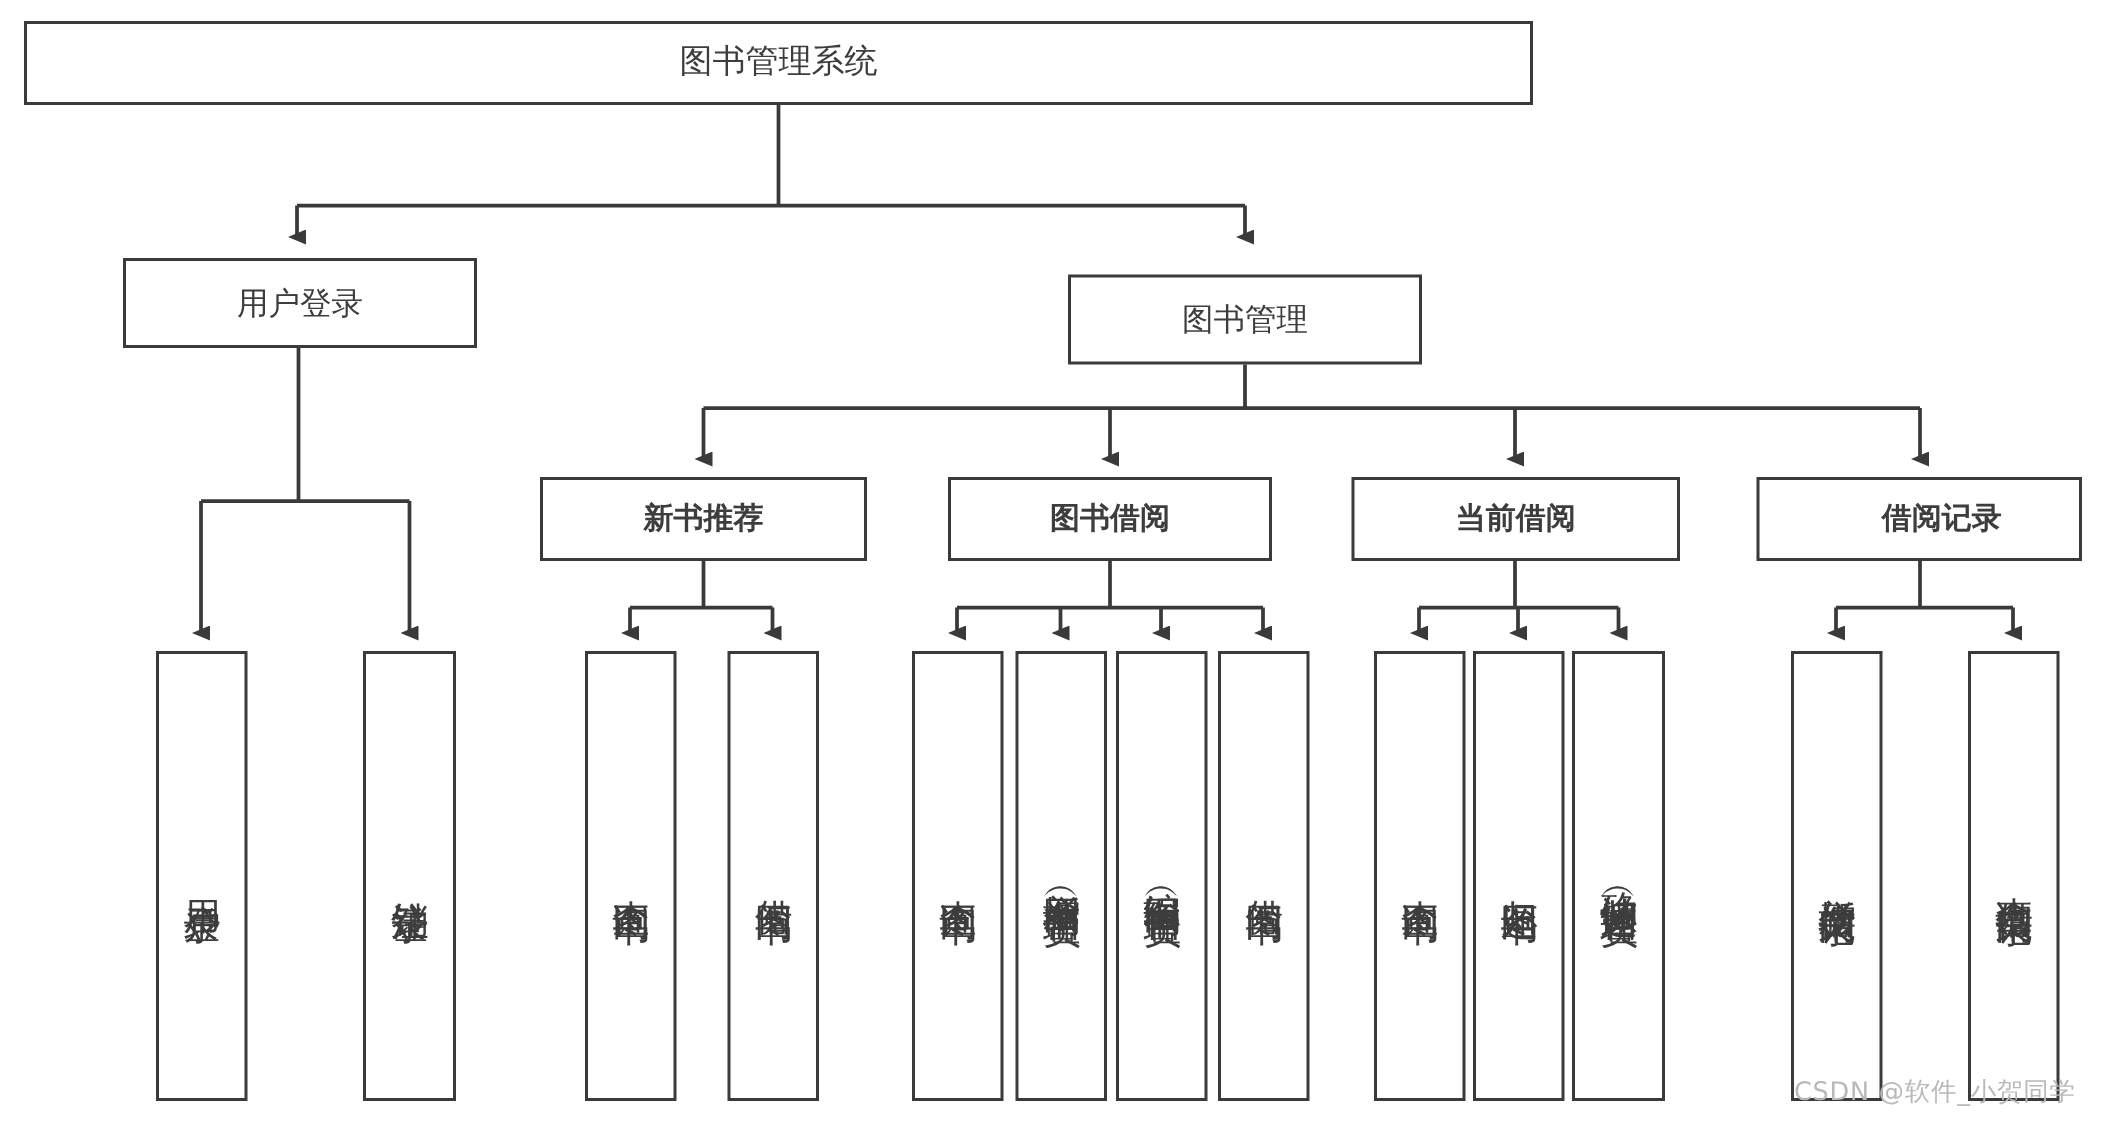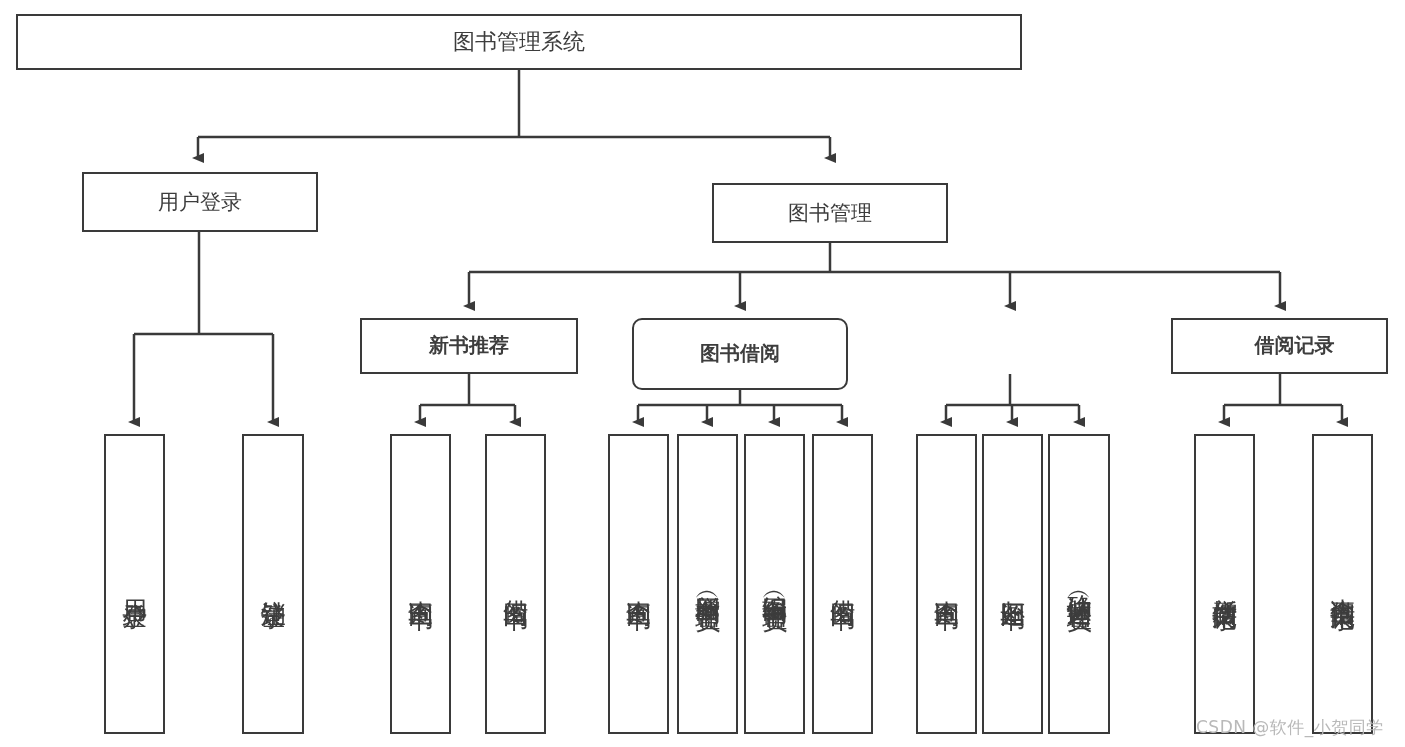--- a/index.html
+++ b/index.html
@@ -131,22 +131,25 @@
   <div class="node lvl1" style="left:82px; top:172px; width:236px; height:60px;">
     <span class="node-label">用户登录</span>
   </div>
   <div class="node lvl1" style="left:712px; top:172px; width:236px; height:60px;margin-top:11px;">
     <span class="node-label">图书管理</span>
   </div>
 
   <div class="node lvl2" style="left:360px; top:318px; width:218px; height:56px;">
     <span class="node-label">新书推荐</span>
   </div>
-  <div class="node lvl2" style="left:632px; top:318px; width:216px; height:72px;border-radius:10px;">
+  <div class="node lvl2" style="left:632px; top:318px; width:216px; height:56px;">
     <span class="node-label">图书借阅</span>
+  </div>
+  <div class="node lvl2" style="left:901px; top:318px; width:219px; height:56px;">
+    <span class="node-label">当前借阅</span>
   </div>
   <div class="node lvl2" style="left:1171px; top:318px; width:217px; height:56px;padding-left:30px;">
     <span class="node-label">借阅记录</span>
   </div>
 
   <div class="node leaf" style="left:104px; top:434px; width:61px; height:300px;">
     <span class="node-label">用户登录</span>
   </div>
   <div class="node leaf" style="left:242px; top:434px; width:62px; height:300px;">
     <span class="node-label">注销登录</span>

